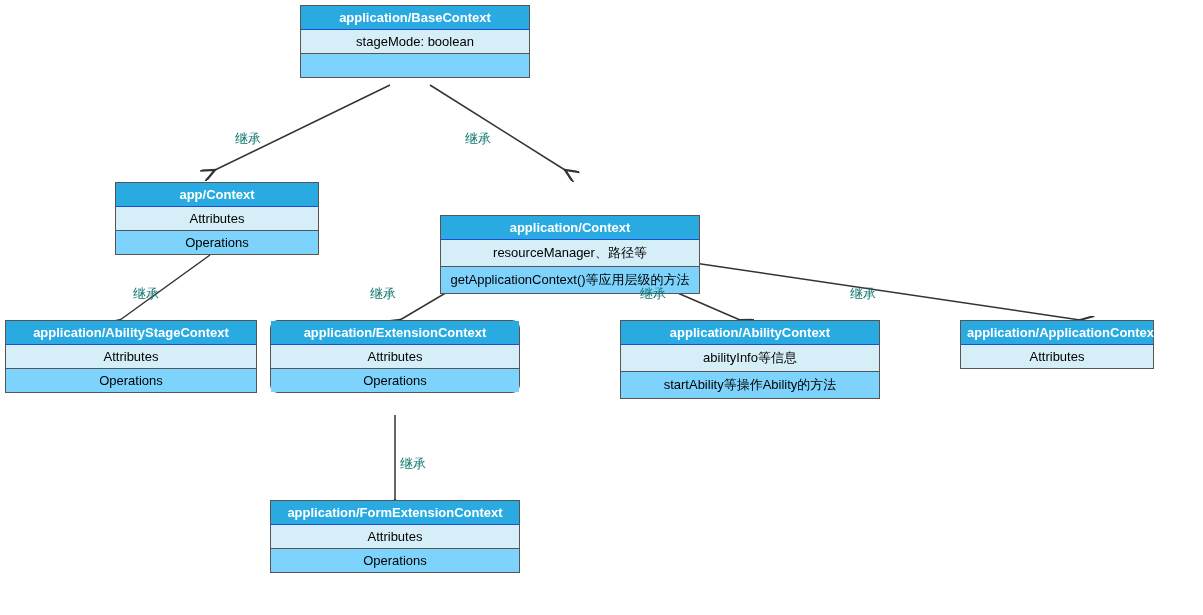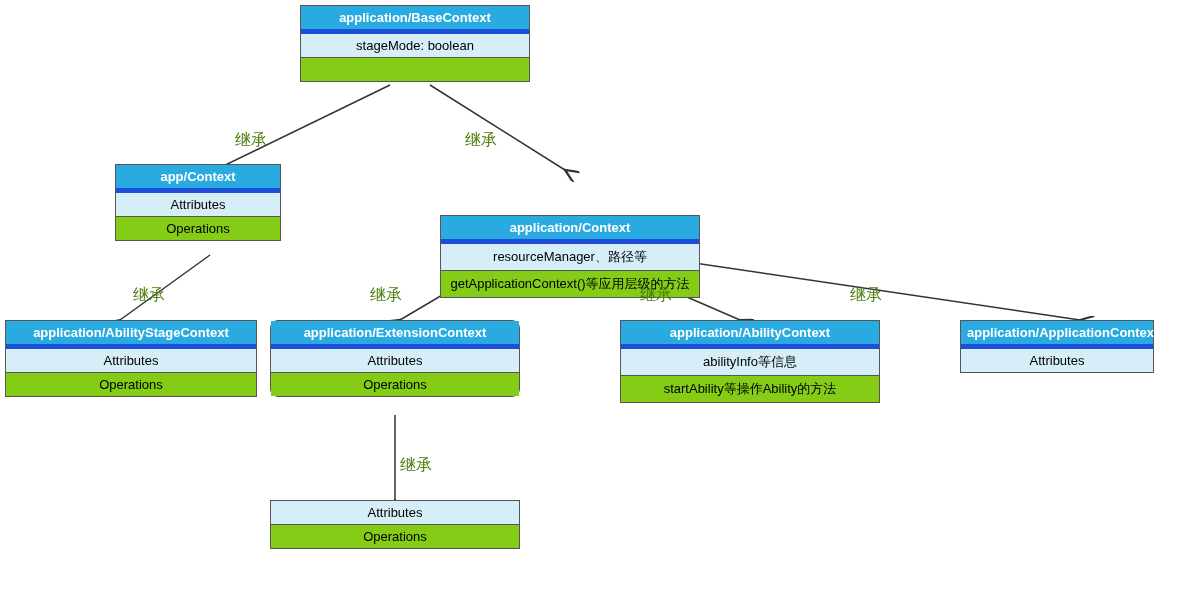--- a/index.html
+++ b/index.html
@@ -32,43 +32,43 @@
       border: 1px solid #555;
       background: #fff;
       text-align: center;
     }
 
     .uml-box .header {
       background: #29ABE2;
       color: #fff;
       font-weight: bold;
       padding: 4px 6px;
-      border-bottom: 5px solid #1d4ed8;
+      border-bottom: 1px solid #1d4ed8;
       white-space: nowrap;
     }
 
     .uml-box .section {
       background: #D6EEF8;
       padding: 4px 1px;
       border-bottom: 1px solid #555;
       white-space: nowrap;
     }
 
     .uml-box .section:last-child {
       border-bottom: none;
     }
 
     .uml-box .section.white {
-      background: #84cc16;
+      background: #7dd3fc;
     }
 
     .label-text {
       position: absolute;
-      font-size: 16px;
-      color: #4d7c0f;
+      font-size: 13px;
+      color: #0f766e;
     }
   </style>
 </head>
 <body>
 
 <div class="diagram-container">
 
   <svg class="arrows">
 
     <defs>
@@ -98,21 +98,21 @@
 
   <div class="uml-box" style="left: 300px; top: 5px; width: 230px;">
     <div class="header">application/BaseContext</div>
     <div class="section">stageMode: boolean</div>
     <div class="section white">&nbsp;</div>
   </div>
 
   <div class="label-text" style="left: 235px; top: 130px;">继承</div>
   <div class="label-text" style="left: 465px; top: 130px;">继承</div>
 
-  <div class="uml-box" style="left: 115px; top: 164px; width: 166px;">
+  <div class="uml-box" style="left: 115px; top: 182px; width: 204px;">
     <div class="header">app/Context</div>
     <div class="section">Attributes</div>
     <div class="section white">Operations</div>
   </div>
 
   <div class="uml-box" style="left: 440px; top: 170px; width: 260px; margin-top: 45px;">
     <div class="header">application/Context</div>
     <div class="section">resourceManager、路径等</div>
     <div class="section white">getApplicationContext()等应用层级的方法</div>
   </div>
@@ -141,17 +141,18 @@
   </div>
 
   <div class="uml-box" style="left: 960px; top: 320px; width: 194px;">
     <div class="header">application/ApplicationContext</div>
     <div class="section">Attributes</div>
   </div>
 
   <div class="label-text" style="left: 400px; top: 455px;">继承</div>
 
   <div class="uml-box" style="left: 270px; top: 500px; width: 250px;">
+    <div class="header">application/FormExtensionContext</div>
     <div class="section">Attributes</div>
     <div class="section white">Operations</div>
   </div>
 
 </div>
 
 </body></html>

